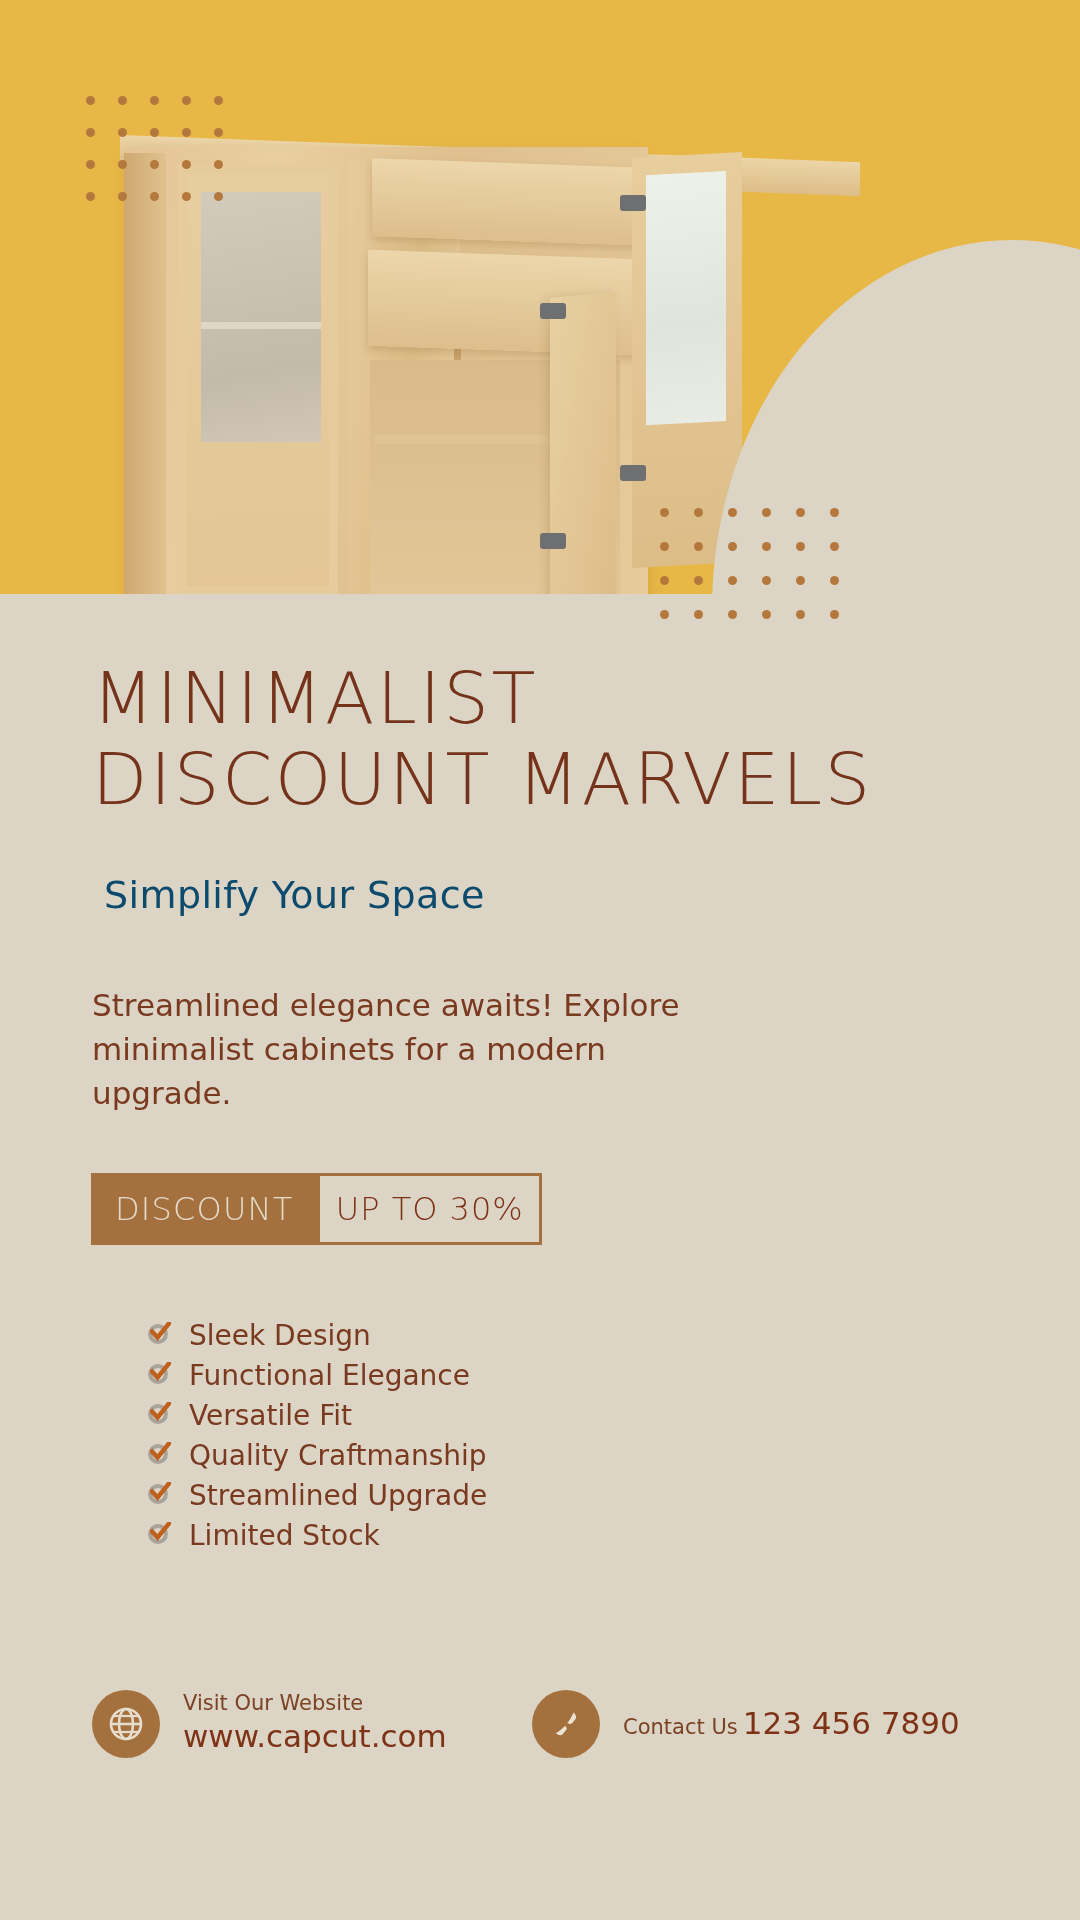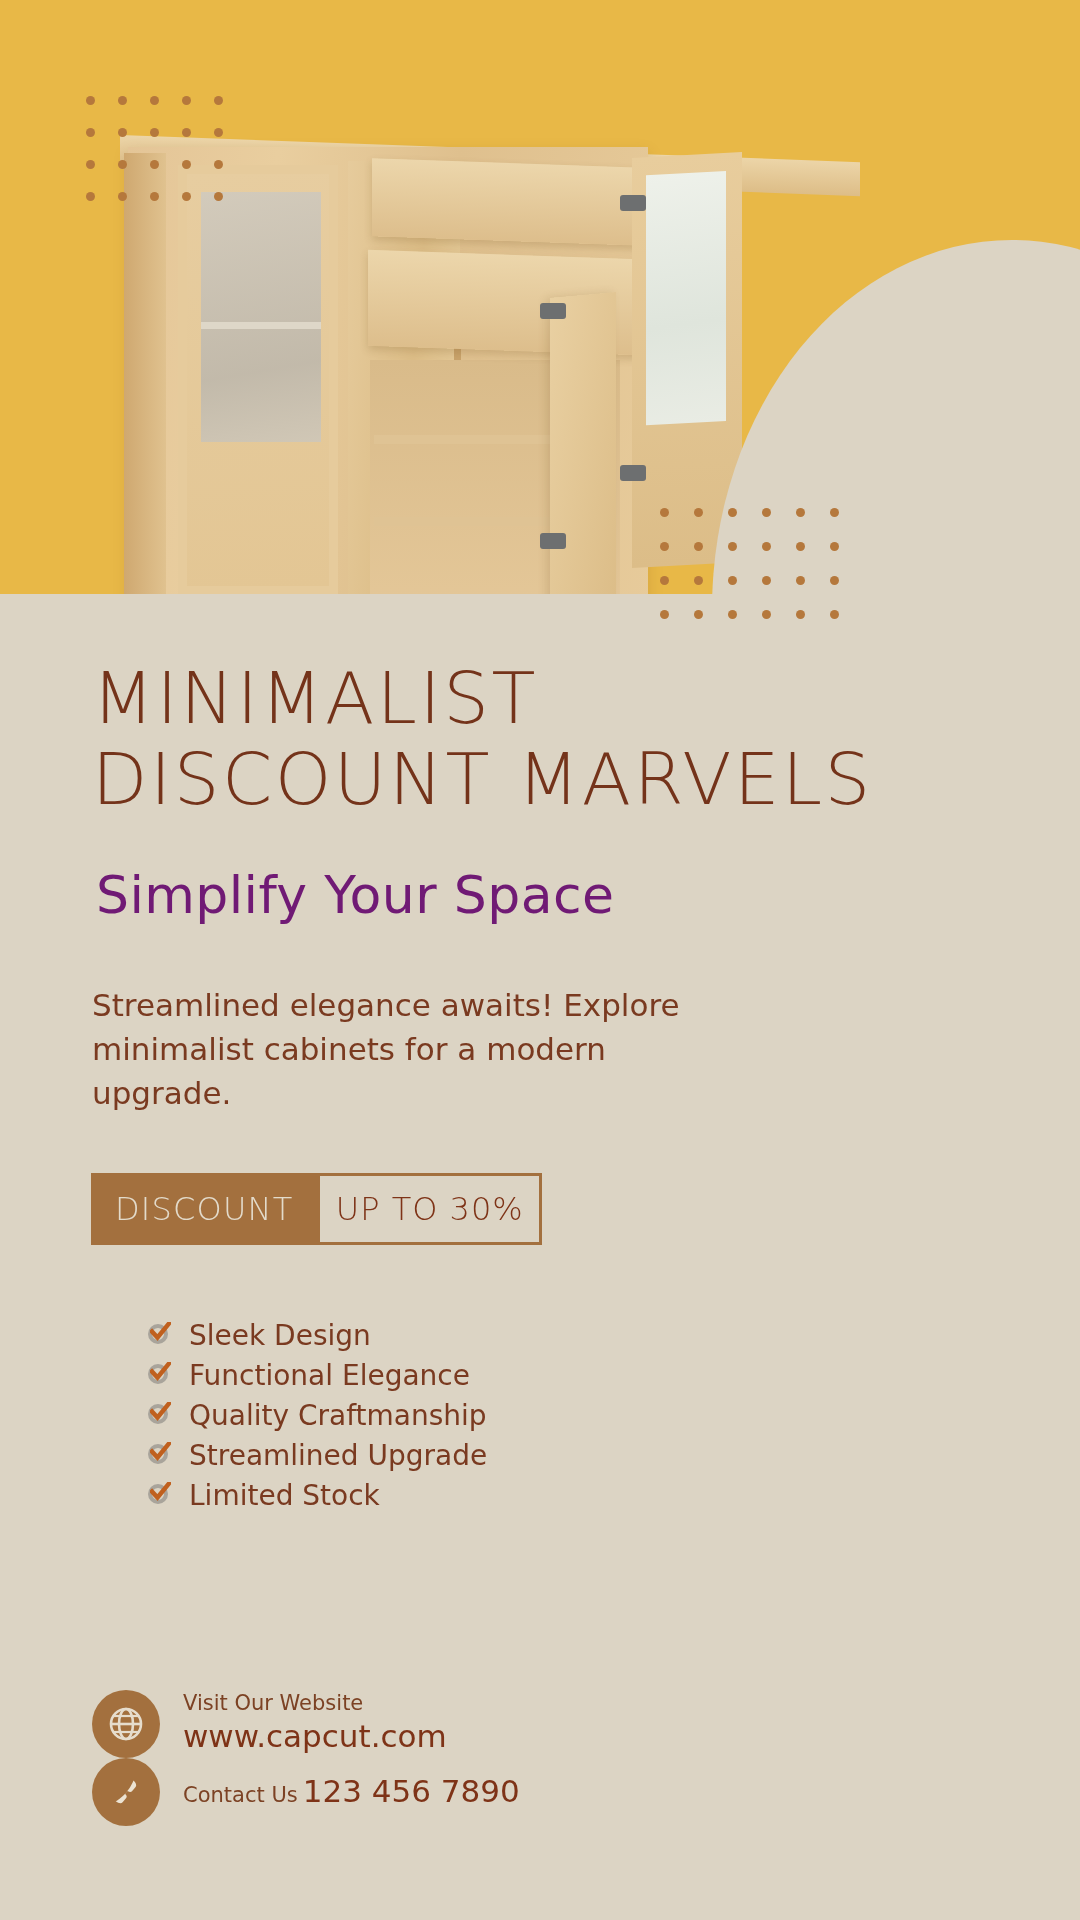--- a/index.html
+++ b/index.html
@@ -193,24 +193,24 @@
     font-family: "DejaVu Sans", sans-serif;
     font-weight: 300;
     font-size: 72px;
     line-height: 1.13;
     letter-spacing: 2.5px;
     margin: 0;
     padding: 64px 0 0 92px;
   }
   .headline .ln { display: block; }
   .subhead {
-    color: #701a75;
-    font-size: 52px;
+    color: #0c4a6e;
+    font-size: 38px;
     font-weight: 400;
-    margin: 4px;
+    margin: 12px;
     padding: 40px 0 0 92px;
     letter-spacing: .4px;
   }
   .body-copy {
     color: #7a3a20;
     font-size: 31px;
     line-height: 1.43;
     font-weight: 400;
     margin: 0;
     padding: 54px 0 0 92px;
@@ -288,21 +288,20 @@
 
   
   .footer {
     position: absolute;
     left: 0;
     top: 1690px;
     width: 1080px;
     display: flex;
     padding-left: 92px;
     box-sizing: border-box;
-    flex-direction: column;
   }
   .contact {
     display: flex;
     align-items: center;
   }
   .contact.web { width: 440px; }
   .circle-icon {
     width: 68px;
     height: 68px;
     border-radius: 50%;
@@ -450,20 +449,29 @@
         <span>Sleek Design</span>
       </li>
       <li>
         <span class="check-icon">
           <span class="ring"></span>
           <svg class="tick" viewBox="0 0 21 19">
               <path d="M2 9.5 L7.5 15.5 L19 1.5" fill="none" stroke="#c0601e" stroke-width="4.5" stroke-linecap="square"></path>
             </svg>
         </span>
         <span>Functional Elegance</span>
+      </li>
+      <li>
+        <span class="check-icon">
+          <span class="ring"></span>
+          <svg class="tick" viewBox="0 0 21 19">
+              <path d="M2 9.5 L7.5 15.5 L19 1.5" fill="none" stroke="#c0601e" stroke-width="4.5" stroke-linecap="square"></path>
+            </svg>
+        </span>
+        <span>Versatile Fit</span>
       </li>
       <li>
         <span class="check-icon">
           <span class="ring"></span>
           <svg class="tick" viewBox="0 0 21 19">
               <path d="M2 9.5 L7.5 15.5 L19 1.5" fill="none" stroke="#c0601e" stroke-width="4.5" stroke-linecap="square"></path>
             </svg>
         </span>
         <span>Quality Craftmanship</span>
       </li>

